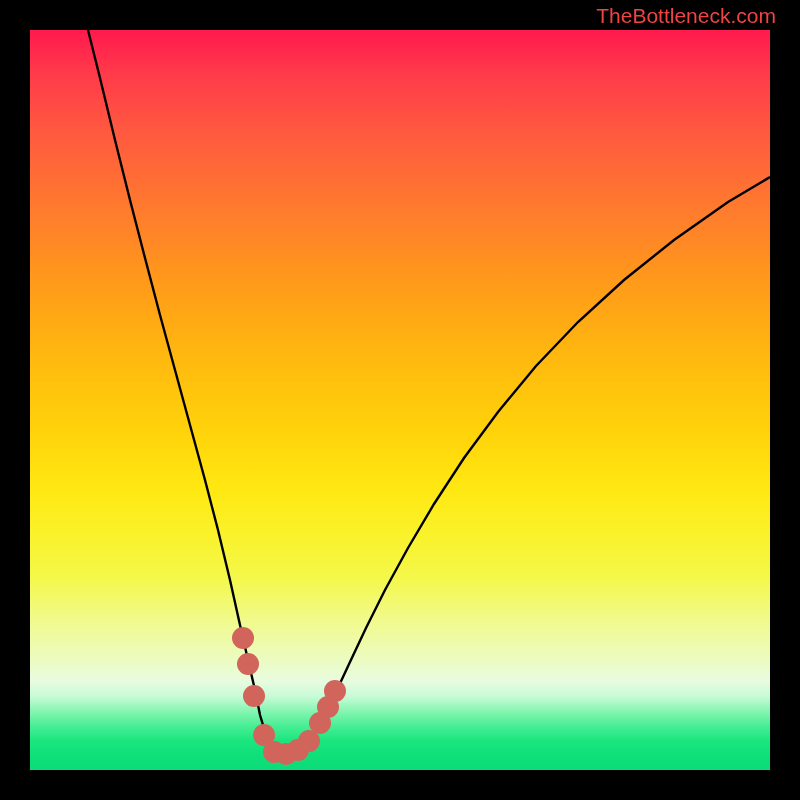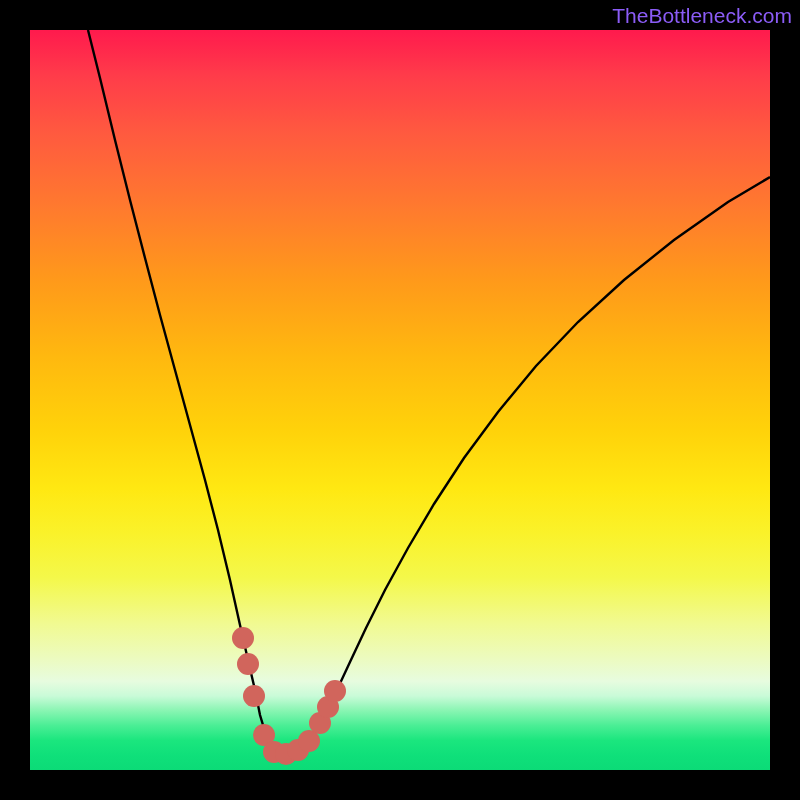--- a/index.html
+++ b/index.html
@@ -42,22 +42,22 @@
   .plot-svg {
     position: absolute;
     left: 0;
     top: 0;
     width: 740px;
     height: 740px;
   }
   .watermark {
     position: absolute;
     top: 4px;
-    right: 8px;
-    color: #8b5cf6;
+    right: 24px;
+    color: #ef4444;
     font-size: 21px;
     font-weight: 500;
     font-family: Arial, Helvetica, sans-serif;
   }
 </style>
 </head>
 <body>
 
 <div class="frame">
   <svg class="plot-svg" viewBox="0 0 740 740" preserveAspectRatio="none">

